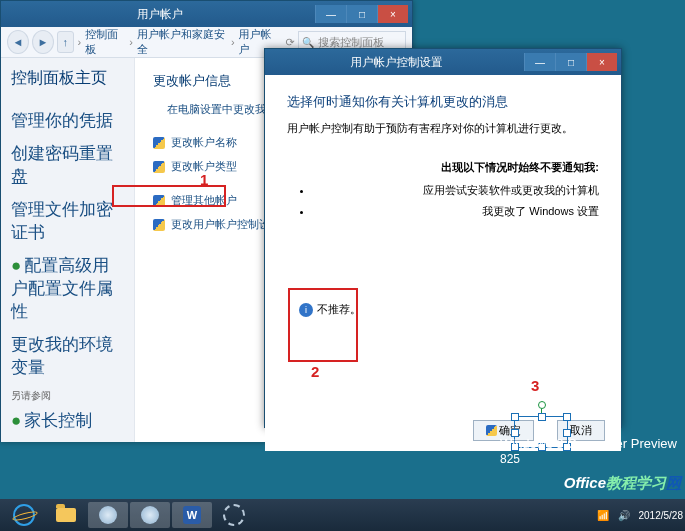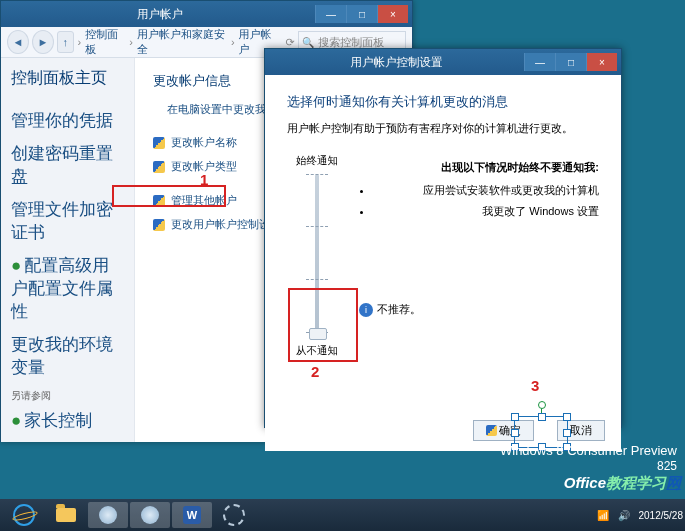--- a/index.html
+++ b/index.html
@@ -61,21 +61,21 @@
   .winbtn .shield{margin-right:2px;width:11px;height:11px;}
   
   .selbox{position:absolute;right:53px;bottom:3px;width:52px;height:30px;border:1px solid #1a6fb5;}
   .handle{position:absolute;width:6px;height:6px;background:#fff;border:1px solid #1a6fb5;}
   .h-tl{left:-4px;top:-4px;} .h-tm{left:50%;top:-4px;margin-left:-3px;} .h-tr{right:-4px;top:-4px;}
   .h-ml{left:-4px;top:50%;margin-top:-3px;} .h-mr{right:-4px;top:50%;margin-top:-3px;}
   .h-bl{left:-4px;bottom:-4px;} .h-bm{left:50%;bottom:-4px;margin-left:-3px;} .h-br{right:-4px;bottom:-4px;}
   .rothandle{position:absolute;left:50%;top:-16px;margin-left:-3px;width:6px;height:6px;border:1px solid #1a9440;border-radius:50%;background:#fff;}
   .rotline{position:absolute;left:50%;top:-10px;width:1px;height:7px;background:#1a9440;}
   
-  .watermark{position:absolute;right:8px;bottom:56px;color:#fff;font-size:12px;text-align:right;line-height:1.3;}
+  .watermark{position:absolute;right:8px;bottom:63px;color:#fff;font-size:12px;text-align:left;line-height:1.3;}
   .watermark .big{font-size:13px;}
   .sitelogo{position:absolute;right:4px;bottom:38px;font-size:15px;font-style:italic;font-weight:bold;}
   .sitelogo .o1{color:#ffffff;} .sitelogo .o2{color:#86efac;} .sitelogo .o3{color:#1058b4;text-decoration:underline;}
   .taskbar{position:absolute;left:0;bottom:0;width:100%;height:32px;background:linear-gradient(#2a3d51,#192a3b);display:flex;align-items:center;padding:0 4px;}
   .tb-item{width:40px;height:26px;margin-right:2px;display:flex;align-items:center;justify-content:center;border-radius:2px;}
   .tb-item.active{background:rgba(255,255,255,.22);}
   .tb-right{margin-left:auto;display:flex;align-items:center;color:#fff;font-size:10px;gap:8px;padding-right:6px;}
   .ie-ico{width:18px;height:18px;border-radius:50%;border:2px solid #2f9fe6;position:relative;}
   .ie-ico::after{content:"";position:absolute;left:-3px;top:7px;width:24px;height:4px;border:1px solid #f6b83a;border-radius:50%;transform:rotate(-15deg);}
   .fold-ico{width:20px;height:14px;background:#f5c75c;border-radius:2px;position:relative;}
@@ -156,31 +156,20 @@
     <div class="sysbtns">
       <div class="sysbtn">—</div>
       <div class="sysbtn">□</div>
       <div class="sysbtn close">×</div>
     </div>
   </div>
   <div class="uac-body">
     <div class="h1">选择何时通知你有关计算机更改的消息</div>
     <div class="desc">用户帐户控制有助于预防有害程序对你的计算机进行更改。</div>
     <div class="scalewrap">
-      <div class="scale">
-        <div class="toplbl">始终通知</div>
-        <div class="track">
-          <div class="tick t1"></div>
-          <div class="tick t2"></div>
-          <div class="tick t3"></div>
-          <div class="tick t4"></div>
-          <div class="thumb"></div>
-        </div>
-        <div class="botlbl">从不通知</div>
-      </div>
       <div class="scaleinfo">
         <div class="groupttl">出现以下情况时始终不要通知我:</div>
         <ul>
           <li>应用尝试安装软件或更改我的计算机</li>
           <li>我更改了 Windows 设置</li>
         </ul>
         <div class="notrec">
           <span class="infoicon">i</span>
           <span>不推荐。</span>
         </div>

